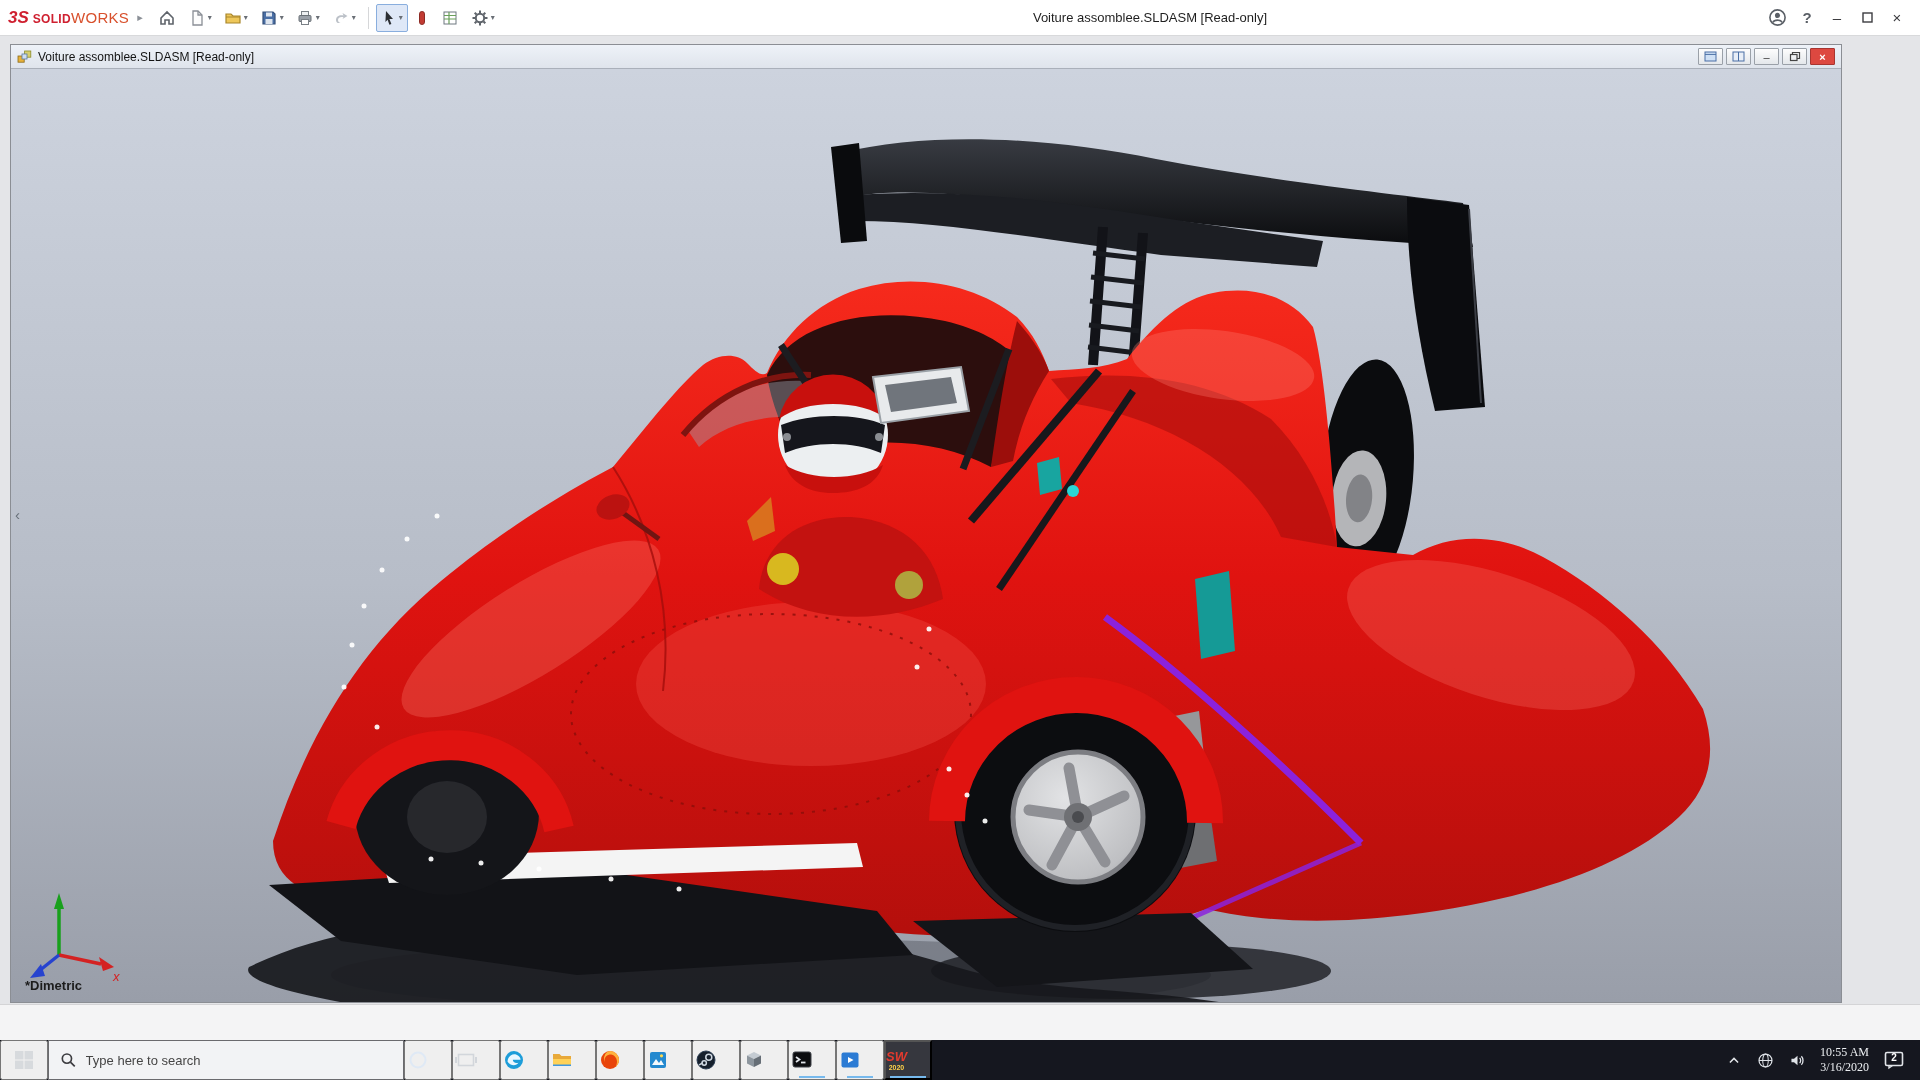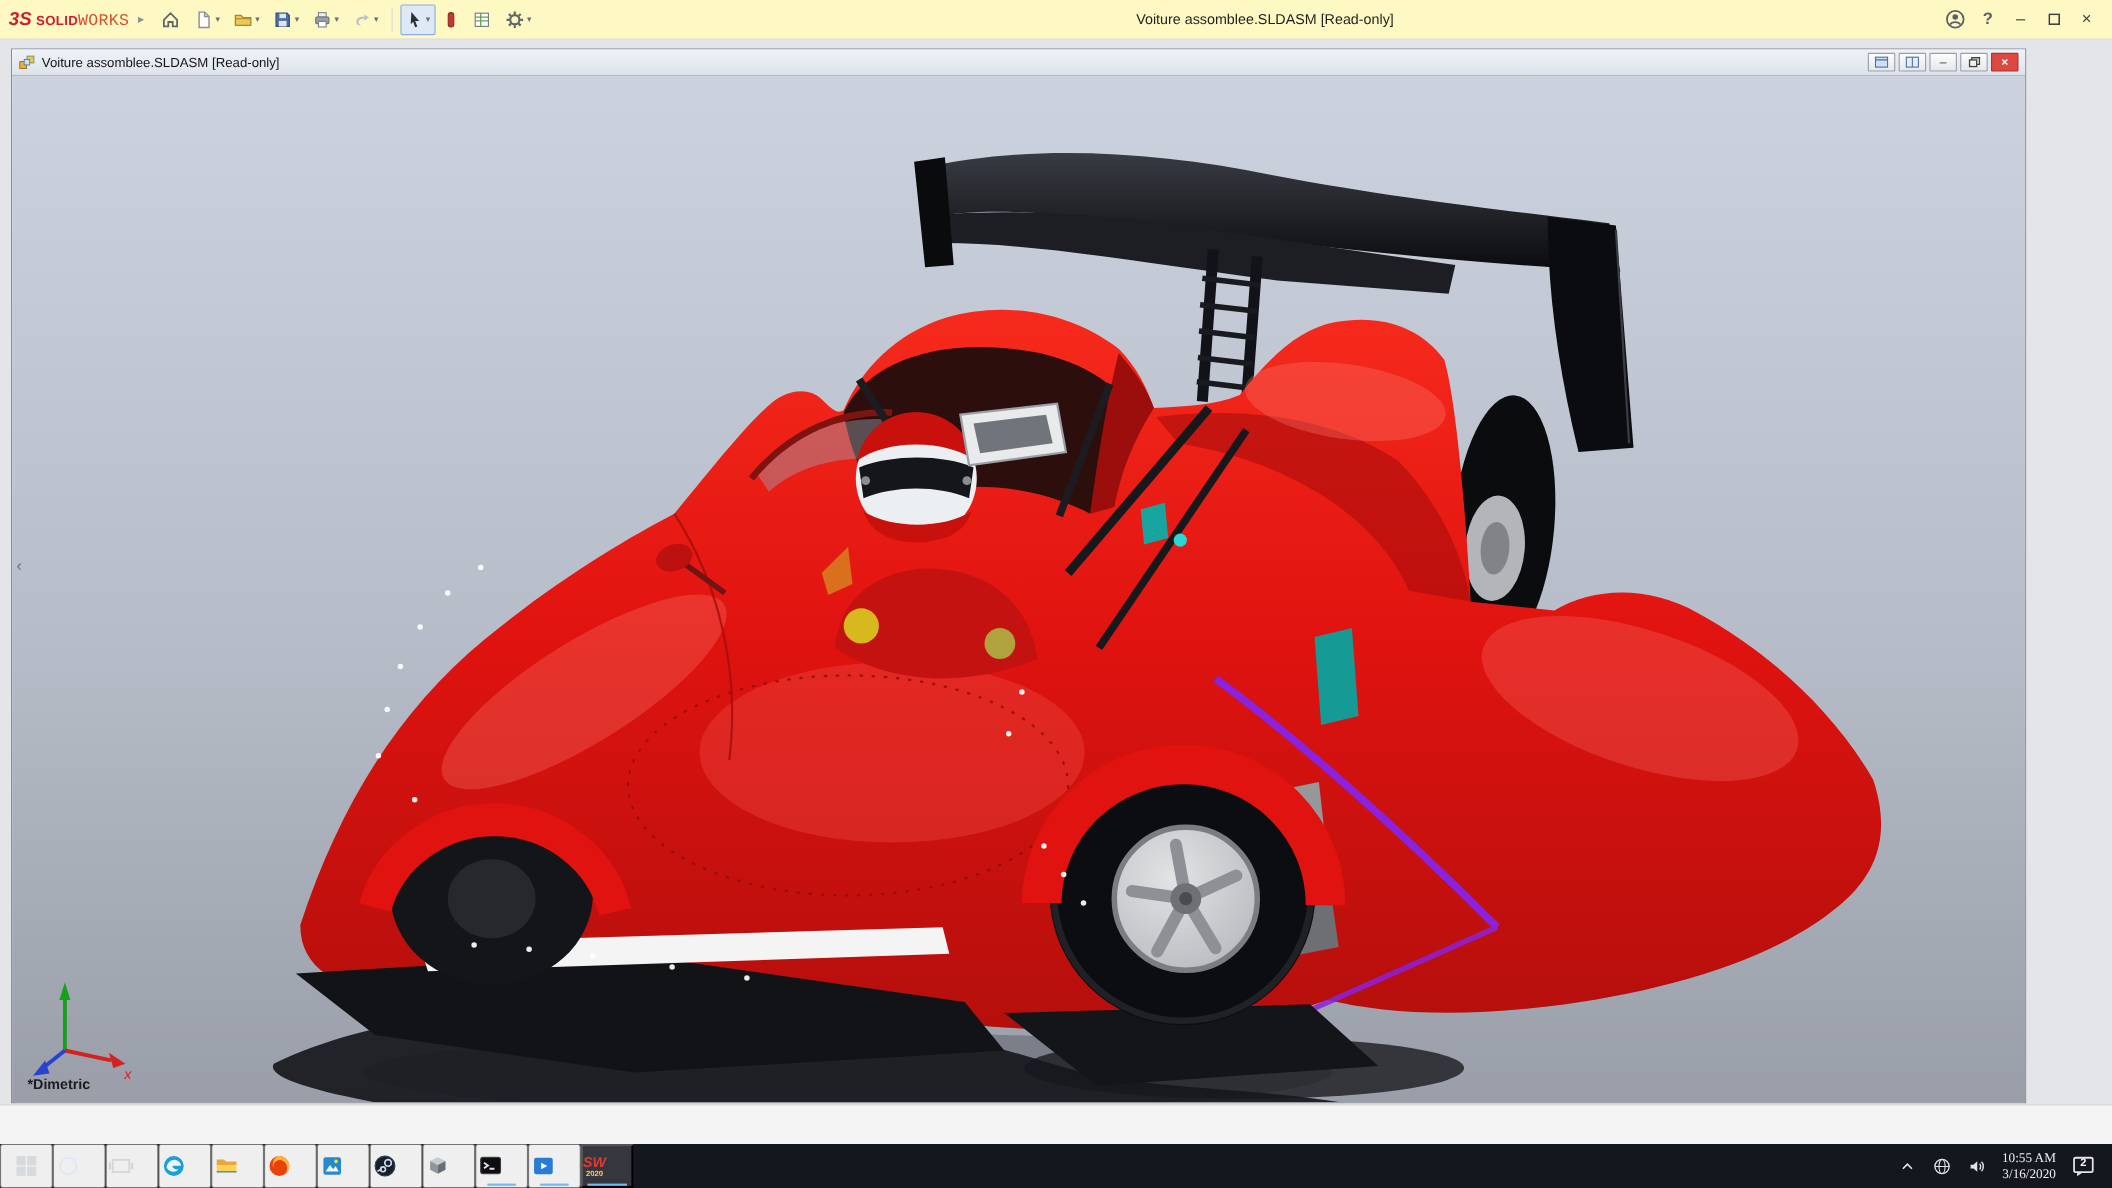--- a/index.html
+++ b/index.html
@@ -1,25 +1,25 @@
 <!DOCTYPE html>
 <html><head>
 <meta charset="utf-8">
 <style>
   * { margin:0; padding:0; box-sizing:border-box; }
   html,body { width:1920px; height:1080px; overflow:hidden; }
   body { font-family:"Liberation Sans", sans-serif; background:#e4e5e8; position:relative; }
 
   
   .app-titlebar { position:absolute; top:0; left:0; width:1920px; height:36px;
-    background:#fef9c3; border-bottom:1px solid #d8d9db; display:flex; align-items:center; padding:0 8px; z-index:40; }
+    background:#ffffff; border-bottom:1px solid #d8d9db; display:flex; align-items:center; padding:0 8px; z-index:40; }
   .brand { display:flex; align-items:baseline; margin-right:6px; white-space:nowrap; }
   .brand .mark { color:#cf2030; font-weight:bold; font-style:italic; font-size:17px; margin-right:4px; }
   .brand .solid { color:#cf2030; font-weight:bold; font-size:12px; letter-spacing:.3px; }
-  .brand .works { color:#d8502c; font-size:15px; letter-spacing:.3px;font-family:Liberation Mono, monospace; }
+  .brand .works { color:#d8502c; font-size:15px; letter-spacing:.3px; }
   .flyout { color:#8a8f96; font-size:11px; margin:0 10px 0 2px; }
   .toolbar { display:flex; align-items:center; gap:2px; }
   .tb-btn { display:flex; align-items:center; justify-content:center; height:28px; padding:0 4px;
     background:transparent; border:1px solid transparent; border-radius:2px; cursor:default; }
   .tb-btn.active { background:#dfe8f7; border-color:#89aede; }
   .caret { font-size:8px; color:#6a6f76; margin-left:2px; }
   .tb-sep { width:1px; height:22px; background:#d6d7d9; margin:0 5px; }
   .app-title { position:absolute; left:1150px; transform:translateX(-50%); top:0; height:36px;
     line-height:36px; font-size:13px; color:#1f1f1f; white-space:nowrap; }
   .titlebar-right { margin-left:auto; display:flex; align-items:center; height:36px; }
@@ -367,20 +367,27 @@
 <nav class="taskbar">
   <button class="tb-start">
     <svg width="20" height="20" viewBox="0 0 20 20">
       <rect x="1" y="1" width="8.4" height="8.4" fill="#d7dadd"></rect>
         <rect x="10.6" y="1" width="8.4" height="8.4" fill="#d7dadd"></rect>
       <rect x="1" y="10.6" width="8.4" height="8.4" fill="#d7dadd"></rect>
         <rect x="10.6" y="10.6" width="8.4" height="8.4" fill="#d7dadd"></rect>
     </svg>
   </button>
 
+  <div class="tb-search">
+    <svg width="18" height="18" viewBox="0 0 18 18">
+      <circle cx="7.5" cy="7.5" r="5" fill="none" stroke="#3c3c40" stroke-width="1.8"></circle>
+      <line x1="11.3" y1="11.3" x2="16" y2="16" stroke="#3c3c40" stroke-width="1.8"></line>
+    </svg>
+    <input type="text" placeholder="Type here to search" style="">
+  </div>
 
   <button class="tb-app">
     <svg width="24" height="24" viewBox="0 0 24 24">
         <circle cx="12" cy="12" r="7.5" fill="none" stroke="#dfe9f5" stroke-width="2"></circle>
       </svg>
   </button>
   <button class="tb-app">
     <svg width="24" height="24" viewBox="0 0 24 24">
       <rect x="4.5" y="6.5" width="15" height="11" fill="none" stroke="#d2d6db" stroke-width="1.6"></rect>
       <rect x="1" y="9" width="2" height="6" fill="#d2d6db"></rect>

